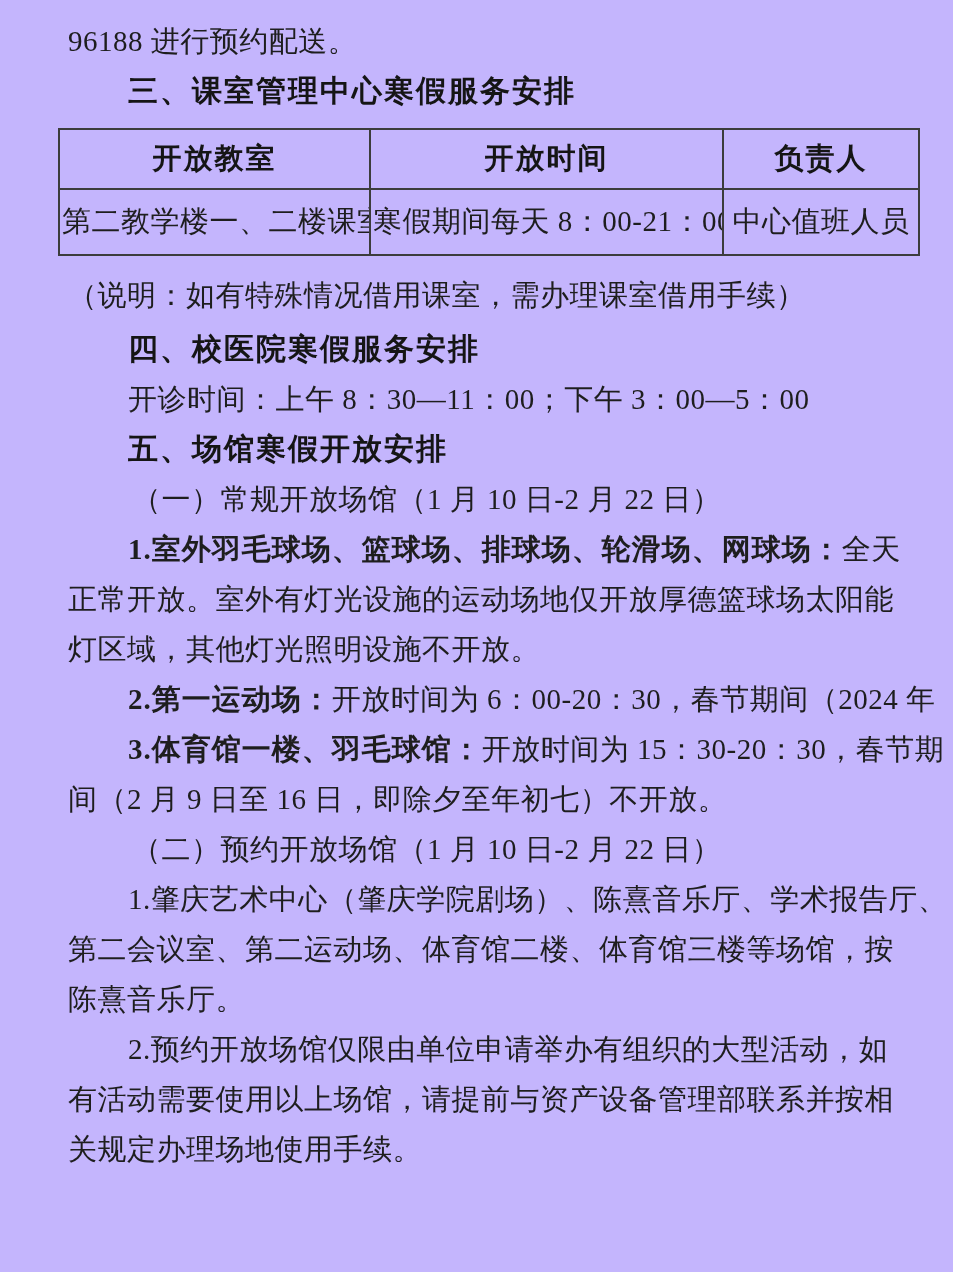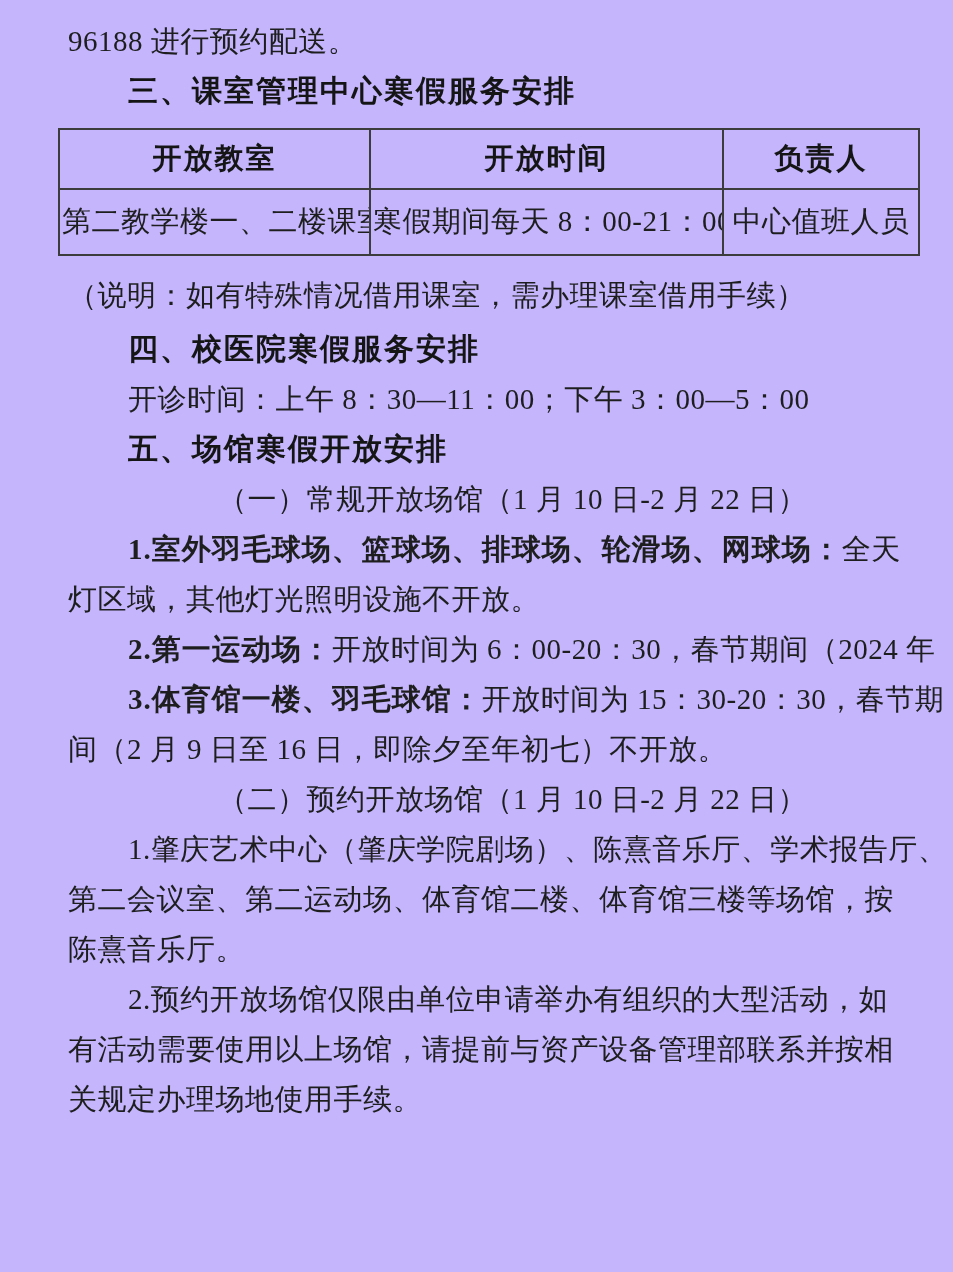--- a/index.html
+++ b/index.html
@@ -14,21 +14,21 @@
     font-family:"Liberation Serif","DejaVu Serif",serif;
   }
   .line {
     font-size:29px;
     line-height:50px;
     height:50px;
     white-space:nowrap;
     letter-spacing:0.5px;
   }
   .indent { padding-left:60px; }
-  .indent-sub { padding-left:64px;text-align:center; }
+  .indent-sub { padding-left:64px; }
   .heading {
     font-family:"Liberation Sans","DejaVu Sans",sans-serif;
     font-weight:700;
     font-size:30px;
     letter-spacing:2px;
     color:#151515;
   }
   .bold-lead { font-weight:700; letter-spacing:1px; }
   table.open-table {
     table-layout:fixed;
@@ -96,20 +96,21 @@
   <div class="line">（说明：如有特殊情况借用课室，需办理课室借用手续）</div>
 
   <div class="line heading indent" style="margin-top:4px;">四、校医院寒假服务安排</div>
   <div class="line indent">开诊时间：上午 8：30—11：00；下午 3：00—5：00</div>
 
   <div class="line heading indent">五、场馆寒假开放安排</div>
 
   <div class="line indent-sub">（一）常规开放场馆（1 月 10 日-2 月 22 日）</div>
 
   <div class="line indent"><span class="bold-lead">1.室外羽毛球场、篮球场、排球场、轮滑场、网球场：</span><span>全天</span></div>
+  <div class="line">正常开放。室外有灯光设施的运动场地仅开放厚德篮球场太阳能</div>
   <div class="line">灯区域，其他灯光照明设施不开放。</div>
 
   <div class="line indent"><span class="bold-lead">2.第一运动场：</span><span>开放时间为 6：00-20：30，春节期间（2024 年</span></div>
 
   <div class="line indent"><span class="bold-lead">3.体育馆一楼、羽毛球馆：</span><span>开放时间为 15：30-20：30，春节期</span></div>
   <div class="line">间（2 月 9 日至 16 日，即除夕至年初七）不开放。</div>
 
   <div class="line indent-sub">（二）预约开放场馆（1 月 10 日-2 月 22 日）</div>
 
   <div class="line indent">1.肇庆艺术中心（肇庆学院剧场）、陈熹音乐厅、学术报告厅、</div>

